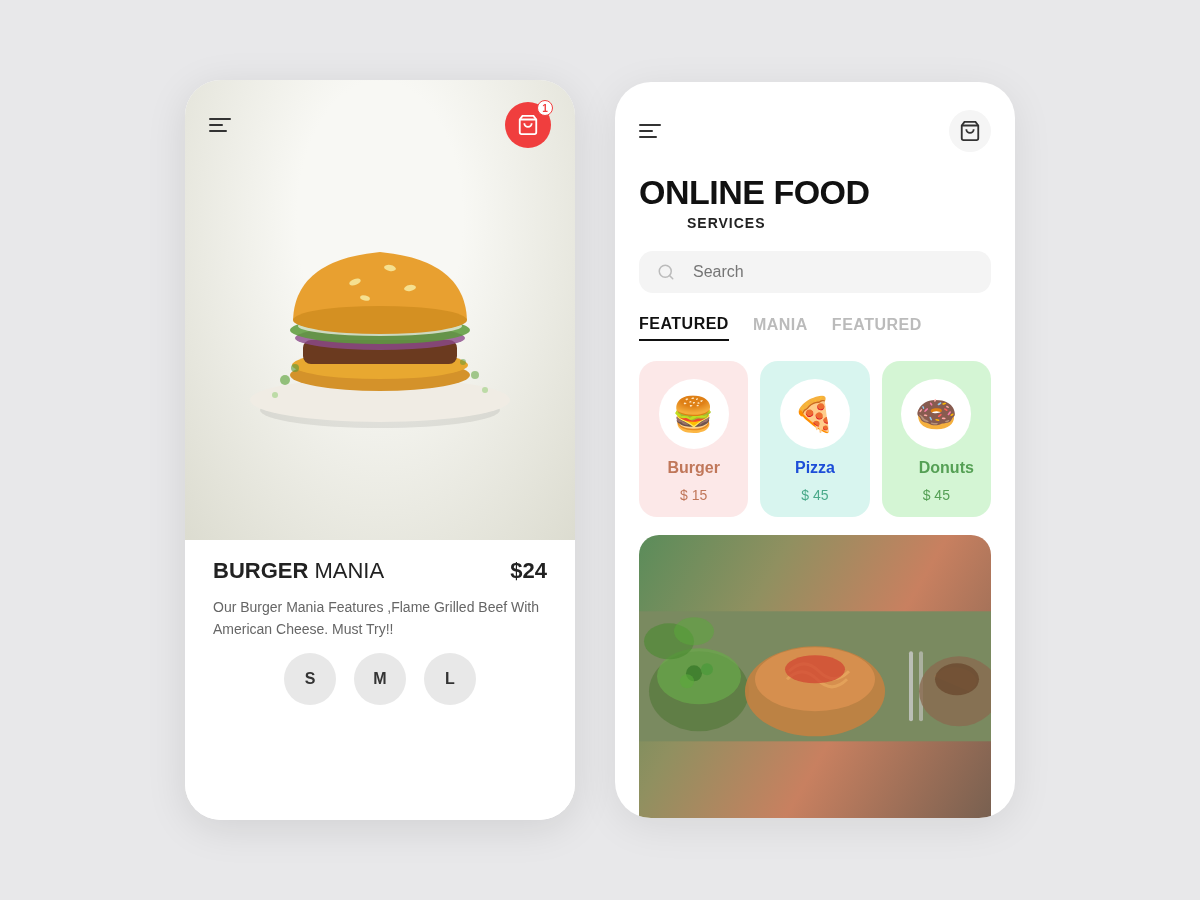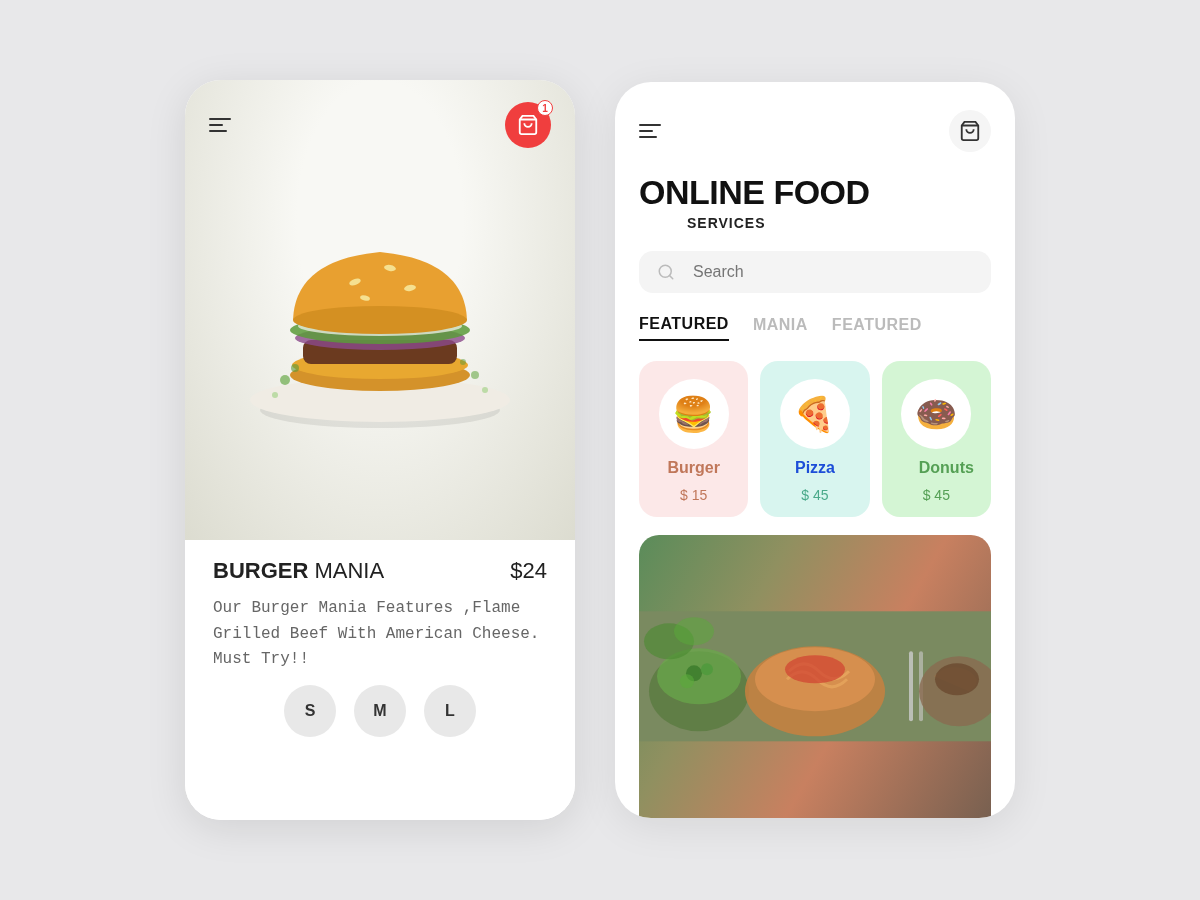--- a/index.html
+++ b/index.html
@@ -111,29 +111,28 @@
       font-size: 22px;
       font-weight: 400;
       color: #222;
     }
     .item-title strong {
       font-weight: 800;
     }
 
     .item-price {
       font-size: 22px;
-      font-weight: 400;
+      font-weight: 700;
       color: #222;
     }
 
     .item-desc {
-      font-size: 16px;
+      font-size: 14px;
       color: #666;
       line-height: 1.6;
-      font-family: Liberation Mono, monospace;
     }
 
     .size-label {
       text-align: center;
       font-size: 18px;
       font-weight: 500;
       color: #222;
       margin-top: 4px;
     }
 

